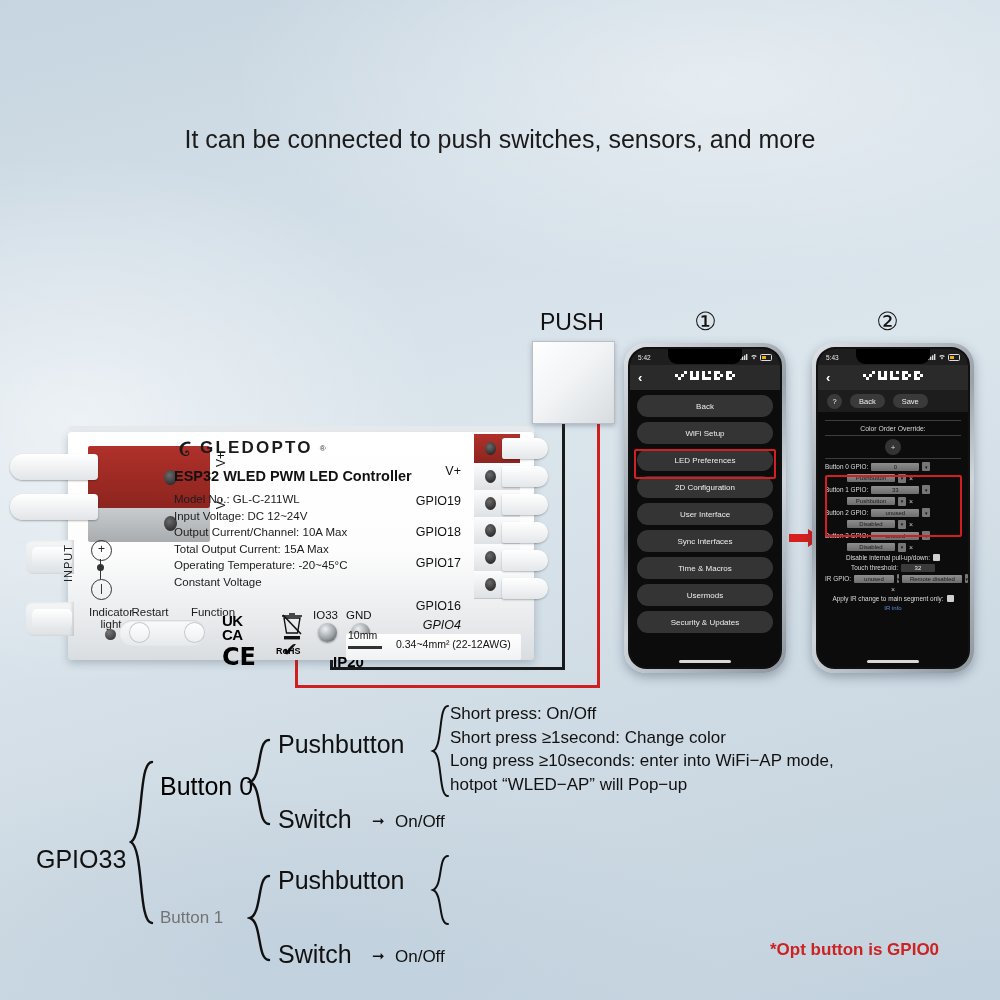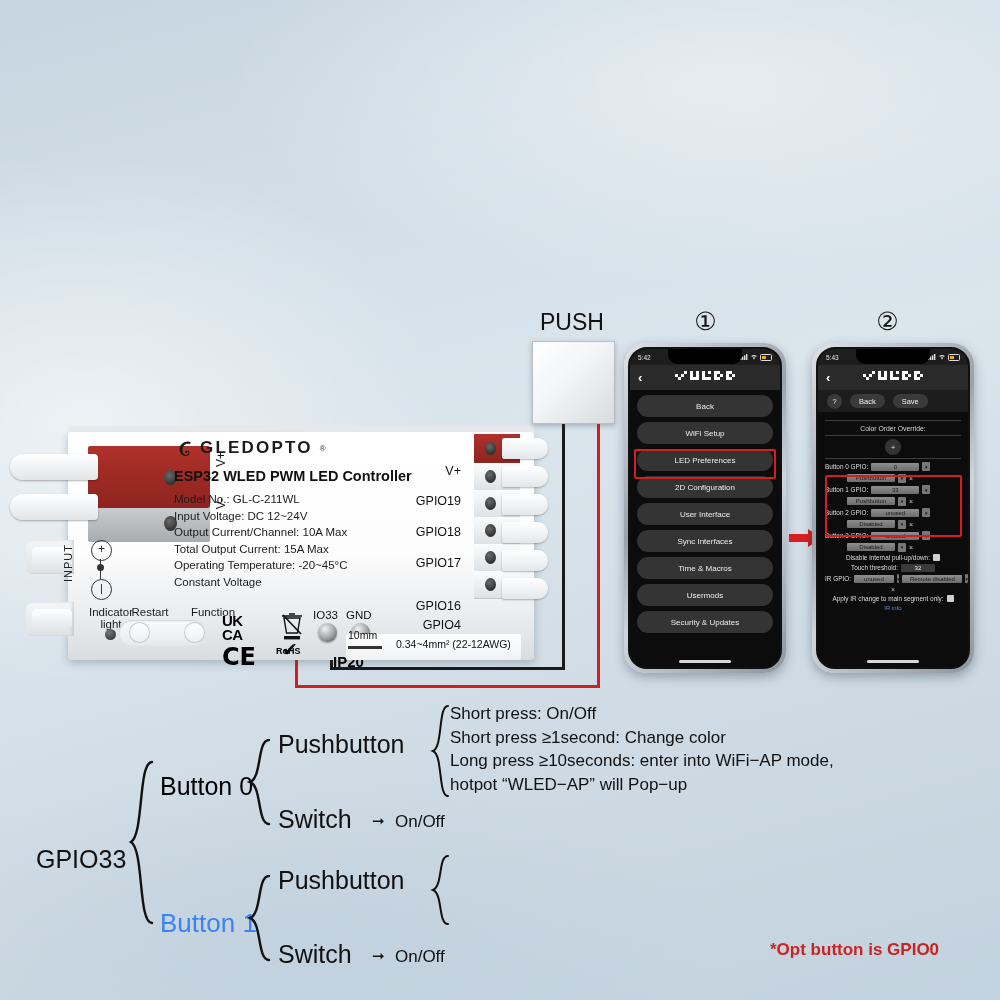--- a/index.html
+++ b/index.html
@@ -224,39 +224,40 @@
     position:absolute;width:27px;height:27px;border:1.6px solid #1a1a1a;border-radius:50%;
     font-size:16px;color:#111;display:flex;align-items:center;justify-content:center;
   }
 
   
   #step-arrow{left:789px;top:527px;width:34px;height:22px;}
 
   
   .t-gpio{left:36px;top:845px;font-size:25px;color:#111;}
   .t-btn0{left:160px;top:772px;font-size:25px;color:#000000;}
-  .t-btn1{left:160px;top:908px;font-size:26px;color:#3b82f6;}
+  .t-btn1{left:160px;top:908px;font-size:17px;color:#737373;}
   .t-push0{left:278px;top:730px;font-size:25px;color:#111;}
   .t-sw0{left:278px;top:805px;font-size:25px;color:#111;}
   .t-push1{left:278px;top:866px;font-size:25px;color:#111;}
   .t-sw1{left:278px;top:940px;font-size:25px;color:#111;}
   .t-onoff0{left:395px;top:812px;font-size:17px;color:#111;}
   .t-onoff1{left:395px;top:947px;font-size:17px;color:#111;}
   .arrow-sm{position:absolute;font-size:15px;color:#111;}
   .detail{position:absolute;font-size:17px;line-height:23.5px;color:#111;white-space:pre;}
   #detail0{left:450px;top:702px;}
   #detail1{left:450px;top:851px;}
   #footnote{left:770px;top:940px;font-size:17px;color:#cc2222;font-weight:bold;}
   .brace{position:absolute;}
 </style>
 </head>
 <body>
 
 <div class="stage">
 
+  <div class="abs" id="subtitle">It can be connected to push switches, sensors, and more</div>
 
   <div class="abs wire w-black" style="left:562px;top:418px;width:0;height:252px;border-width:0 0 0 3px;"></div>
   <div class="abs wire w-black" style="left:330px;top:667px;width:235px;height:0;border-width:3px 0 0 0;"></div>
   <div class="abs wire w-black" style="left:330px;top:648px;width:0;height:22px;border-width:0 0 0 3px;"></div>
   <div class="abs wire w-red" style="left:597px;top:418px;width:0;height:270px;border-width:0 0 0 3px;"></div>
   <div class="abs wire w-red" style="left:295px;top:685px;width:305px;height:0;border-width:3px 0 0 0;"></div>
   <div class="abs wire w-red" style="left:295px;top:648px;width:0;height:40px;border-width:0 0 0 3px;"></div>
 
   <div class="abs" id="controller">
     <div class="ctrl-top-lip"></div>
@@ -337,21 +338,21 @@
     <div class="gauge"></div>
     <div class="gauge-10">10mm</div>
     <div class="gauge-bar"></div>
     <div class="gauge-txt">0.34~4mm² (22-12AWG)</div>
 
     <div class="out-lbl" style="left:365px;top:40px;">V+</div>
     <div class="out-lbl" style="left:350px;top:70px;width:85px;">GPIO19</div>
     <div class="out-lbl" style="left:350px;top:101px;width:85px;">GPIO18</div>
     <div class="out-lbl" style="left:350px;top:132px;width:85px;">GPIO17</div>
     <div class="out-lbl" style="left:350px;top:163px;width:85px;margin-top:12px;">GPIO16</div>
-    <div class="out-lbl" style="left:350px;top:194px;width:85px;">GPIO4</div>
+    <div class="out-lbl" style="left:350px;top:194px;width:85px;font-style:italic;">GPIO4</div>
 
     <div class="outblock">
       <div class="ot-red">
         <div class="ot-hole" style="top:8px;"></div>
       </div>
       <div class="ot-row" style="top:29px;">
           <div class="ot-hole" style="top:7px;"></div>
         </div>
       <div class="ot-row" style="top:56px;">
           <div class="ot-hole" style="top:7px;"></div>

